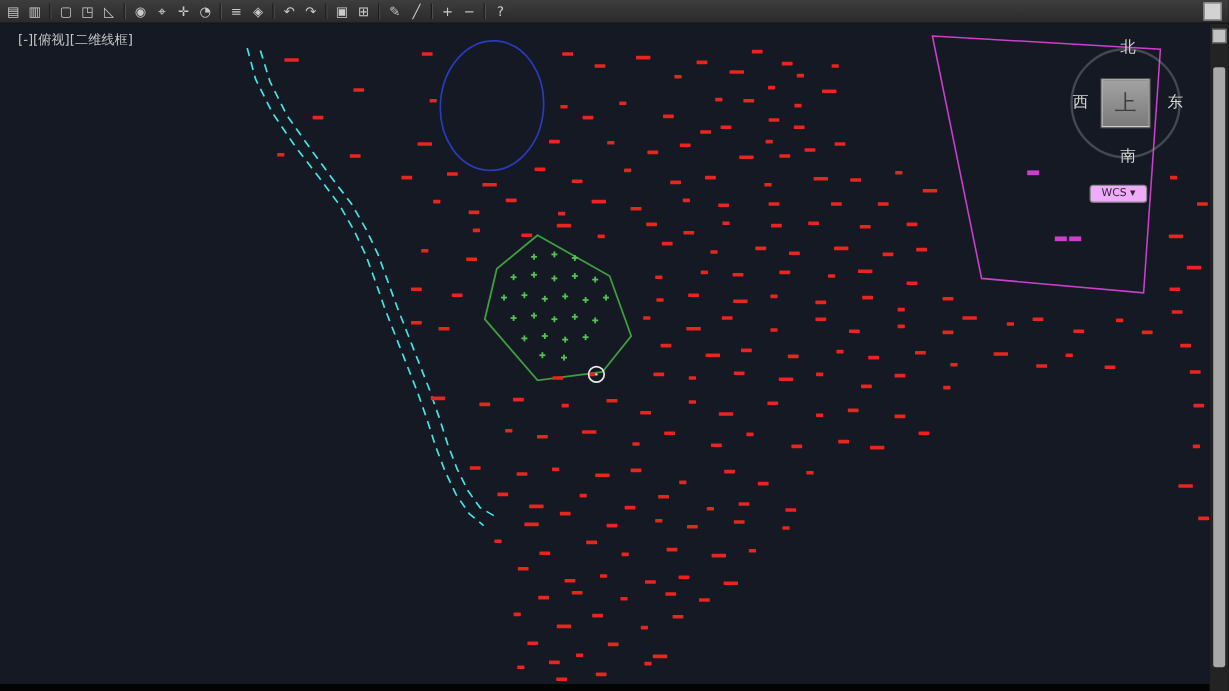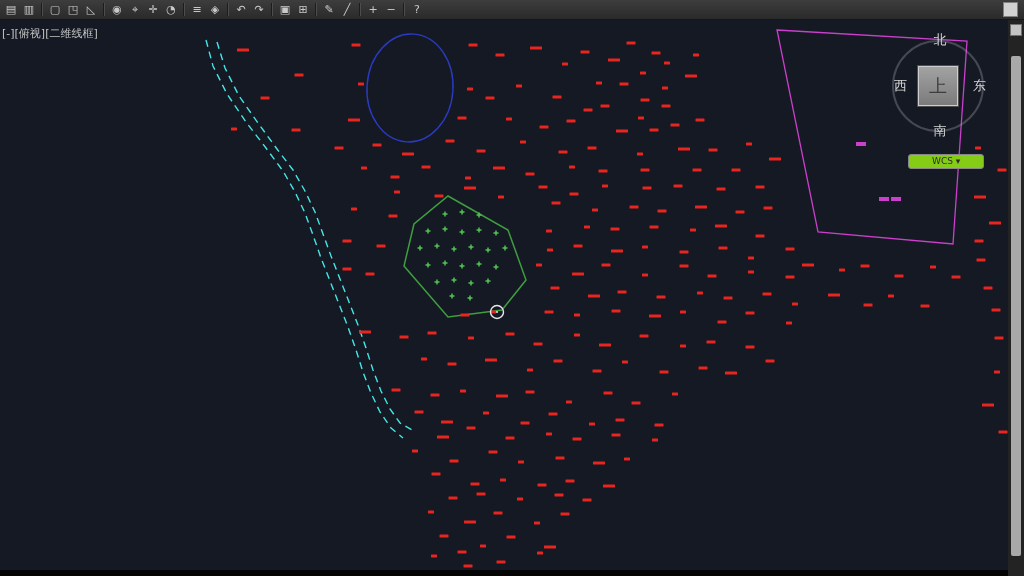--- a/index.html
+++ b/index.html
@@ -17,40 +17,40 @@
   }
   .tbtn{
     width:18px;height:16px;line-height:16px;text-align:center;
     font-size:11px;color:#c9c9c9;cursor:default;flex:0 0 auto;
   }
   .tsep{width:1px;height:13px;background:#1c1c1c;border-right:1px solid #4d4d4d;margin:0 3px;flex:0 0 auto;}
   #corner-btn{position:absolute;right:6px;top:2px;width:15px;height:15px;background:#d2d2d2;border:1px solid #808080;z-index:7;box-sizing:border-box;}
   
   #viewport{position:absolute;left:0;top:20px;width:1008px;height:550px;background:#141923;z-index:1;}
   #drawing-svg{position:absolute;left:0;top:0;width:1024px;height:576px;z-index:2;pointer-events:none;}
-  #viewport-label{position:absolute;left:2px;top:26px;z-index:4;font-size:11px;color:#c4c4c4;}
+  #viewport-label{position:absolute;left:15px;top:26px;z-index:4;font-size:11px;color:#c4c4c4;}
   #viewport-label span{cursor:pointer;}
   
   #viewcube{position:absolute;left:880px;top:28px;width:120px;height:150px;z-index:4;}
   .vc-ring{position:absolute;left:12px;top:12px;width:92px;height:92px;border:2px solid rgba(160,160,168,0.35);border-radius:50%;box-sizing:border-box;}
   .vc-label{position:absolute;color:#d6d6d6;font-size:13px;line-height:14px;cursor:pointer;}
   .vc-n{left:0;right:0;top:5px;text-align:center;}
   .vc-s{left:0;right:0;top:96px;text-align:center;}
   .vc-w{left:14px;top:51px;}
   .vc-e{right:14px;top:51px;}
   .vc-top{
     position:absolute;left:38px;top:38px;width:40px;height:40px;
     background:linear-gradient(#a2a2a2,#7b7b7b);
     border:1px solid #cdcdcd;box-shadow:0 0 0 1px #4e4e4e;
     display:flex;align-items:center;justify-content:center;
     font-size:18px;color:#3d3d3d;cursor:pointer;box-sizing:border-box;
   }
   .vc-wcs{
-    position:absolute;left:28px;top:126px;background:#84cc16;color:#2d2d2d;
-    font-size:9px;line-height:11px;padding:1px 23px;border-radius:3px;border:1px solid #878787;
+    position:absolute;left:28px;top:126px;background:#f0abfc;color:#2d2d2d;
+    font-size:9px;line-height:11px;padding:1px 9px;border-radius:3px;border:1px solid #878787;
     cursor:pointer;white-space:nowrap;
   }
   
   #right-panel{position:absolute;right:0;top:20px;width:16px;height:556px;background:#232323;z-index:5;}
   .rp-btn{position:absolute;left:2px;top:4px;width:12px;height:12px;background:#c3c3c3;border:1px solid #6f6f6f;box-sizing:border-box;}
   .scroll-thumb{position:absolute;left:3px;top:36px;width:10px;height:500px;background:#a9a9a9;border-radius:2px;}
   #bottom-strip{position:absolute;left:0;top:570px;width:1008px;height:6px;background:#040404;z-index:3;}
 </style>
 </head>
 <body>

